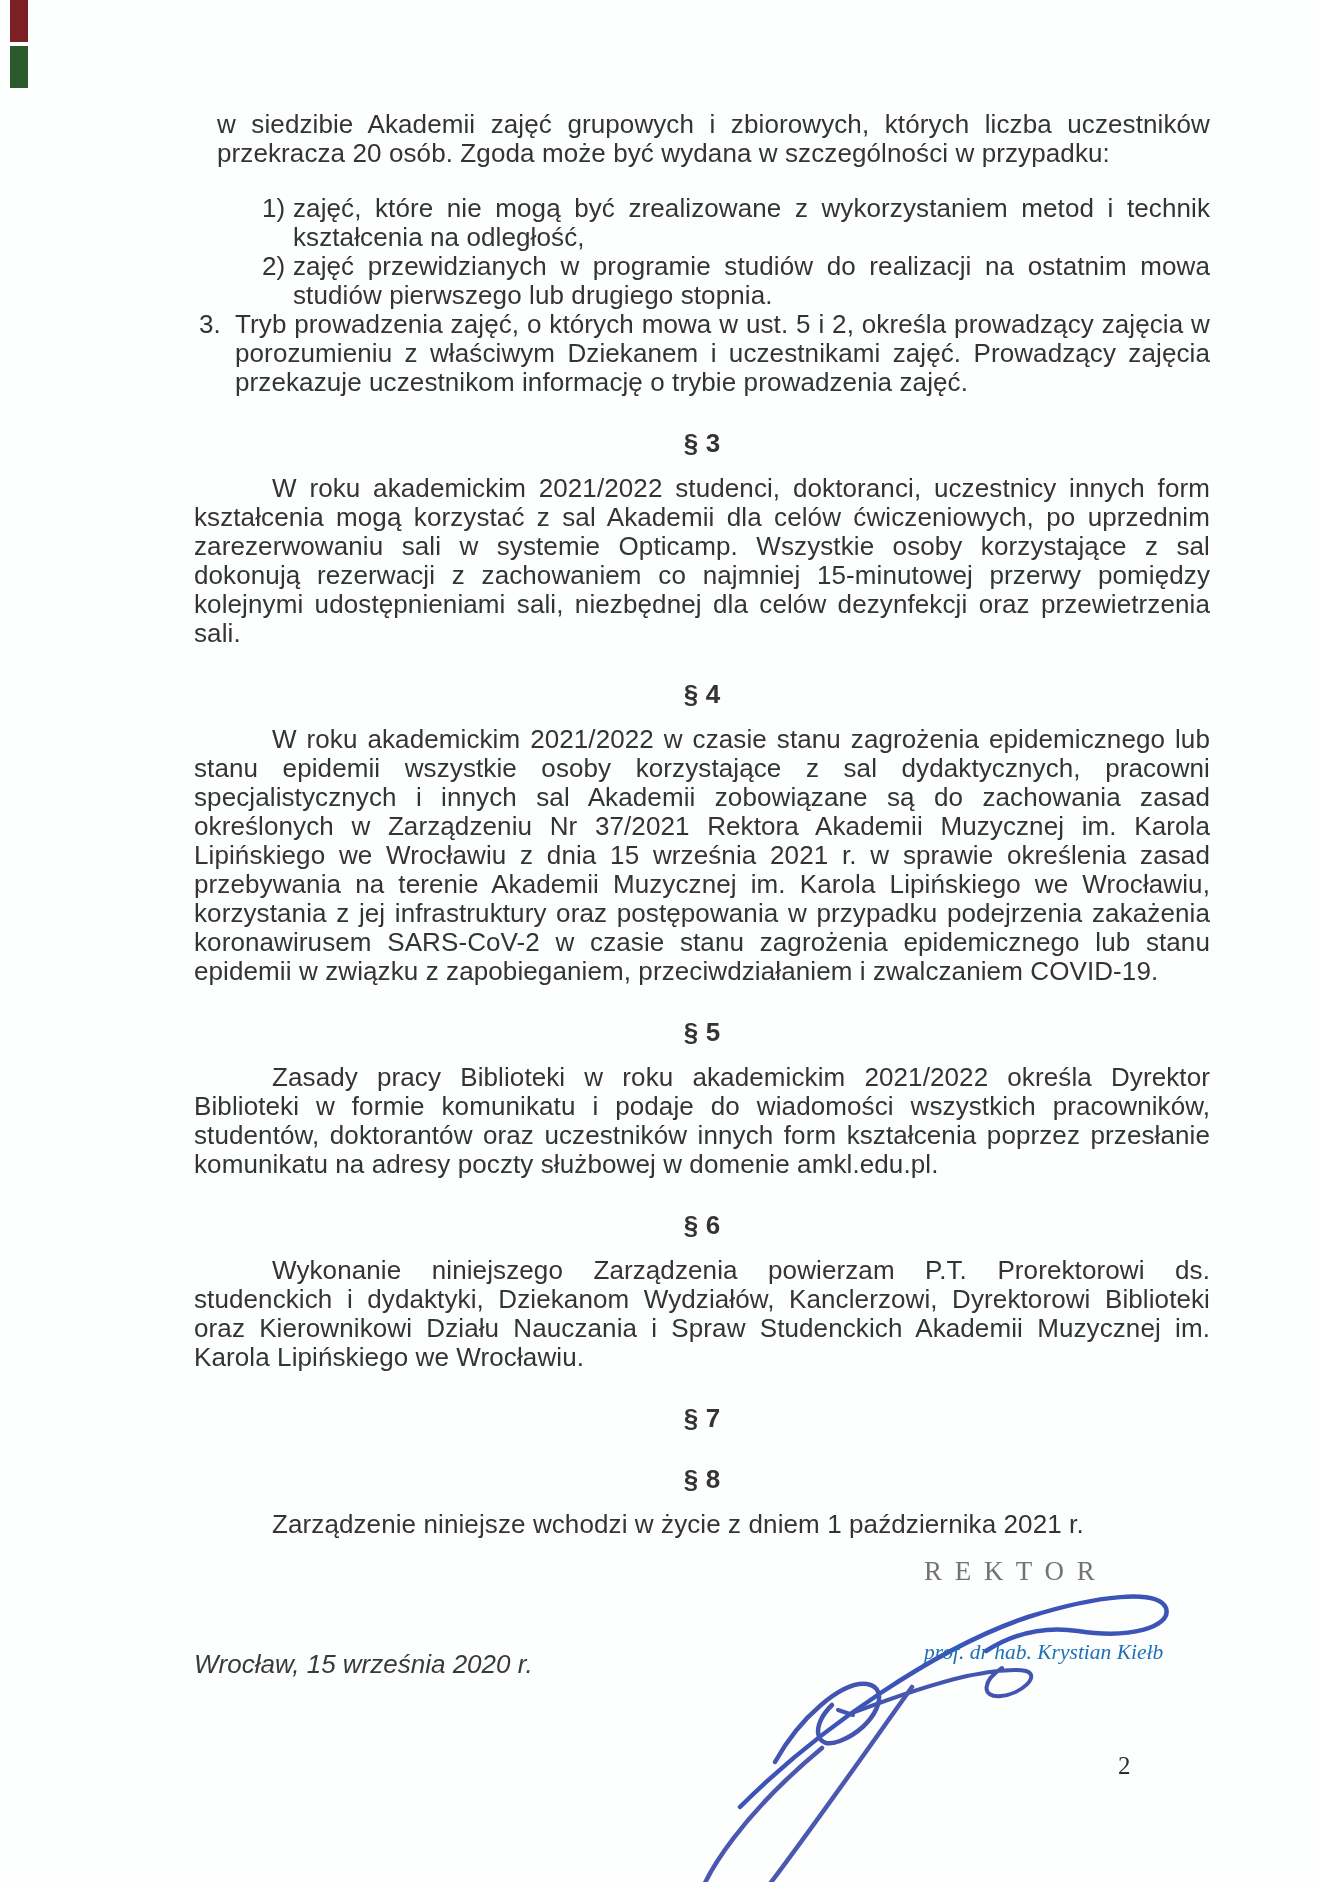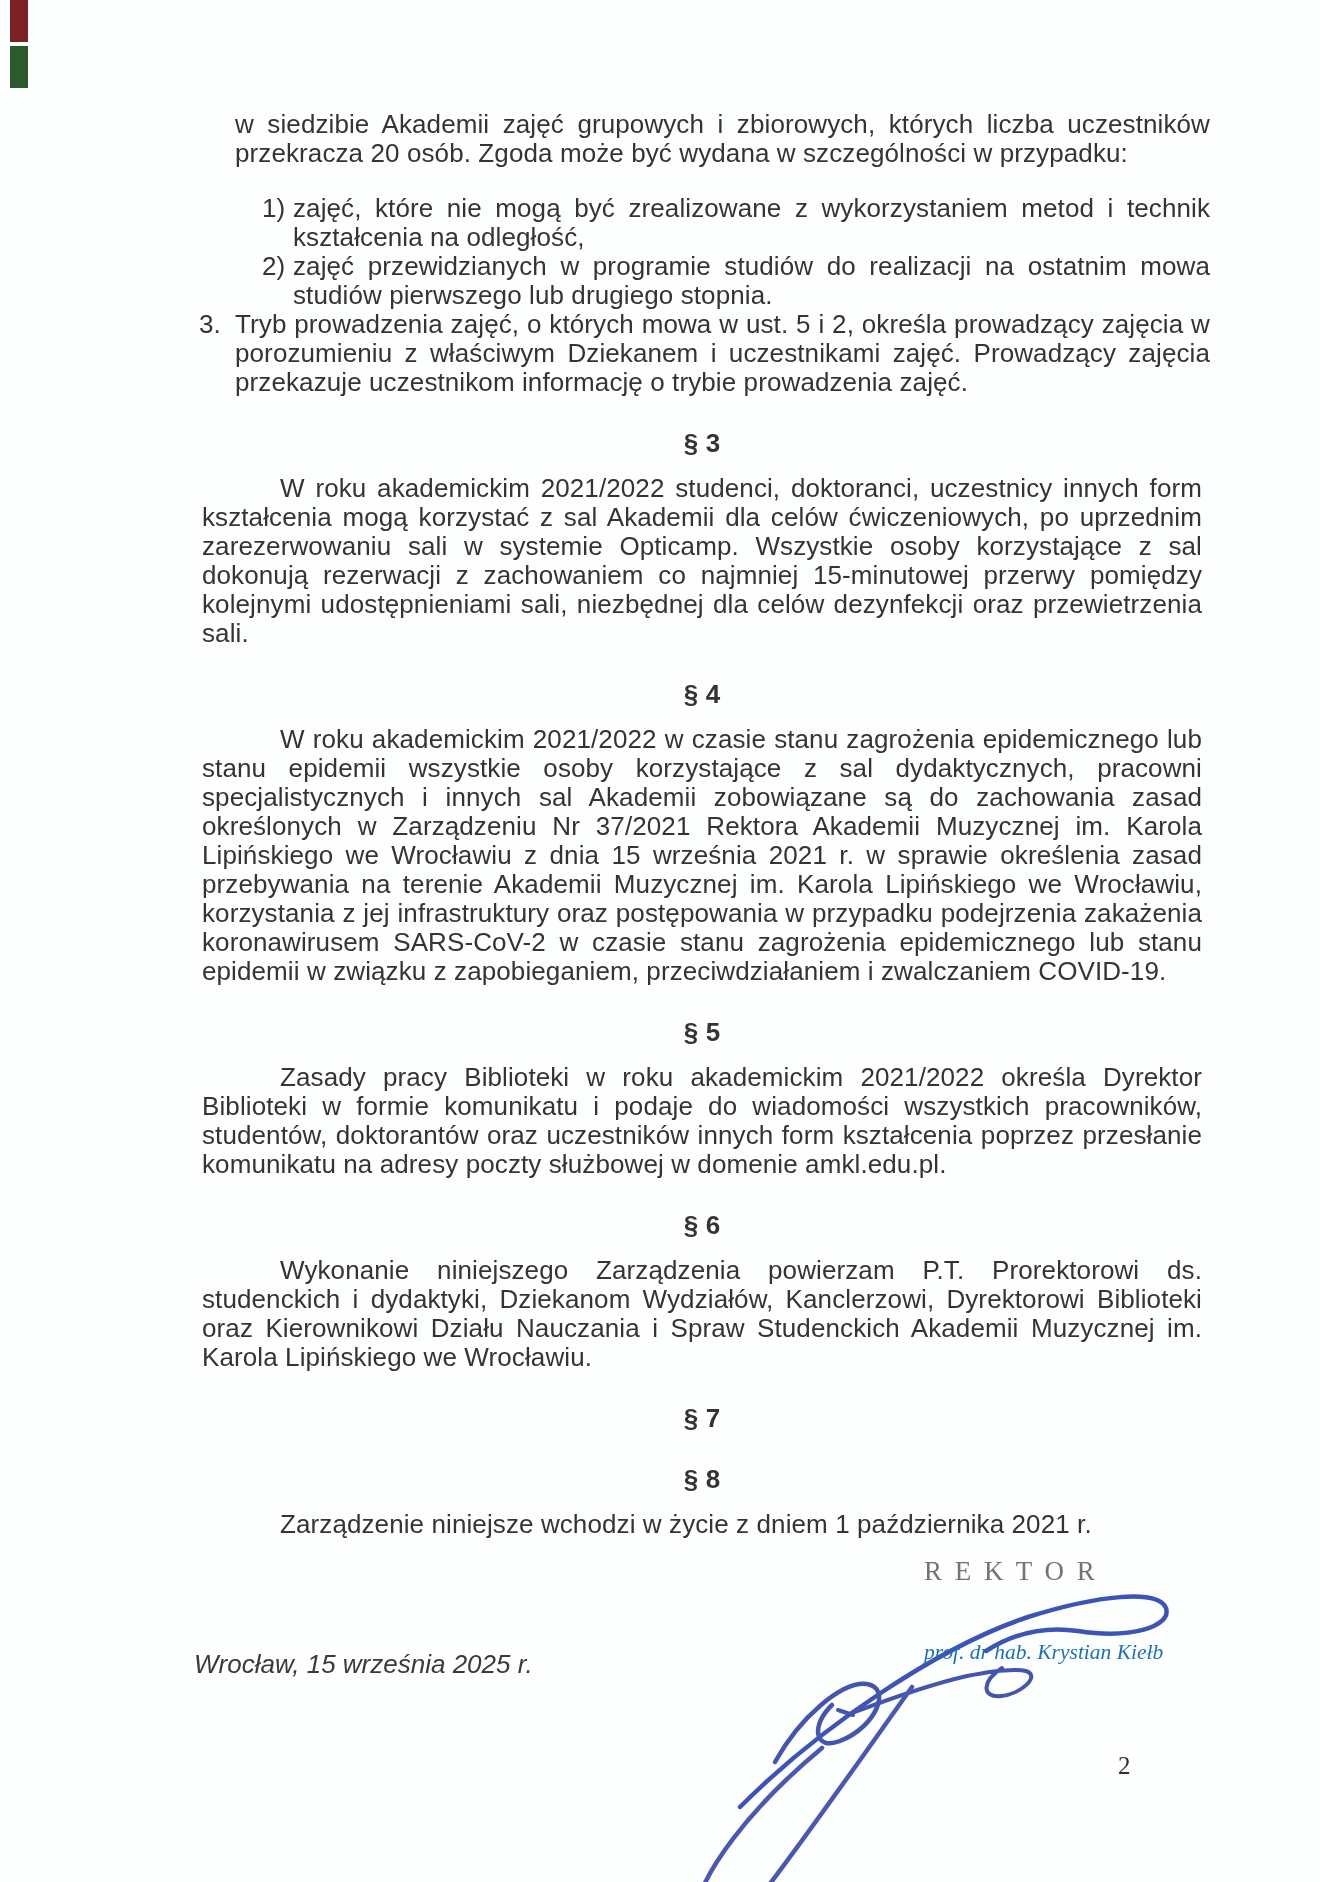--- a/index.html
+++ b/index.html
@@ -16,31 +16,31 @@
   .mark{position:absolute;left:10px;width:18px;}
   .mark.red{top:0;height:42px;background:#7b2125;}
   .mark.green{top:46px;height:42px;background:#2d5a2c;}
 
   .content{
     position:absolute;left:194px;right:110px;top:84px;
     font-size:26px;line-height:29px;
     text-align:justify;
     letter-spacing:.1px;
   }
-  .cont-para{margin-left:41px;}
+  .cont-para{margin-left:23px;}
   .sub-item{position:relative;margin-left:68px;padding-left:31px;}
   .sub-item .num{position:absolute;left:0;top:0;}
   .item3{position:relative;margin-left:5px;padding-left:36px;}
   .item3 .num{position:absolute;left:0;top:0;}
 
   .sec-head{
     text-align:center;font-weight:bold;font-size:26px;
     margin:32px 0 16px 0;text-indent:0;
   }
-  .sec-para{text-indent:78px;margin:8px;}
+  .sec-para{text-indent:78px;margin:0;}
 
   
   .rektor{
     position:absolute;left:924px;top:1556px;
     font-family:"Liberation Serif",serif;
     font-size:27px;letter-spacing:3px;
     color:#737373;font-weight:500;white-space:nowrap;
   }
   .sig-name{
     position:absolute;left:924px;top:1640px;
@@ -114,17 +114,17 @@
     <path d="M 95,187 C 120,142 162,106 187,109 C 212,113 196,152 160,166 C 135,176 130,151 152,130" stroke="#4455b0" stroke-width="4.5" stroke-linecap="round"></path>
     <path d="M 175,137 C 212,123 252,109 287,101 C 312,96 332,93 346,96 C 361,101 341,119 321,121 C 301,123 302,106 322,93" stroke="#4455b0" stroke-width="4" stroke-linecap="round"></path>
 
     <path d="M 158,135 L 173,140" stroke="#4455b0" stroke-width="4" stroke-linecap="round"></path>
 
     <path d="M 232,112 C 182,182 112,282 72,332 C 42,370 13,374 15,341 C 18,300 72,231 142,173" stroke="#4a58b2" stroke-width="4.5" stroke-linecap="round"></path>
   </svg>
 
   <div class="sig-name">prof. dr hab. Krystian Kiełb</div>
 
-  <div class="place-date">Wrocław, 15 września 2025 r.</div>
+  <div class="place-date">Wrocław, 15 września 2020 r.</div>
 
   <div class="page-num">2</div>
 
 </div>
 
 </body></html>

